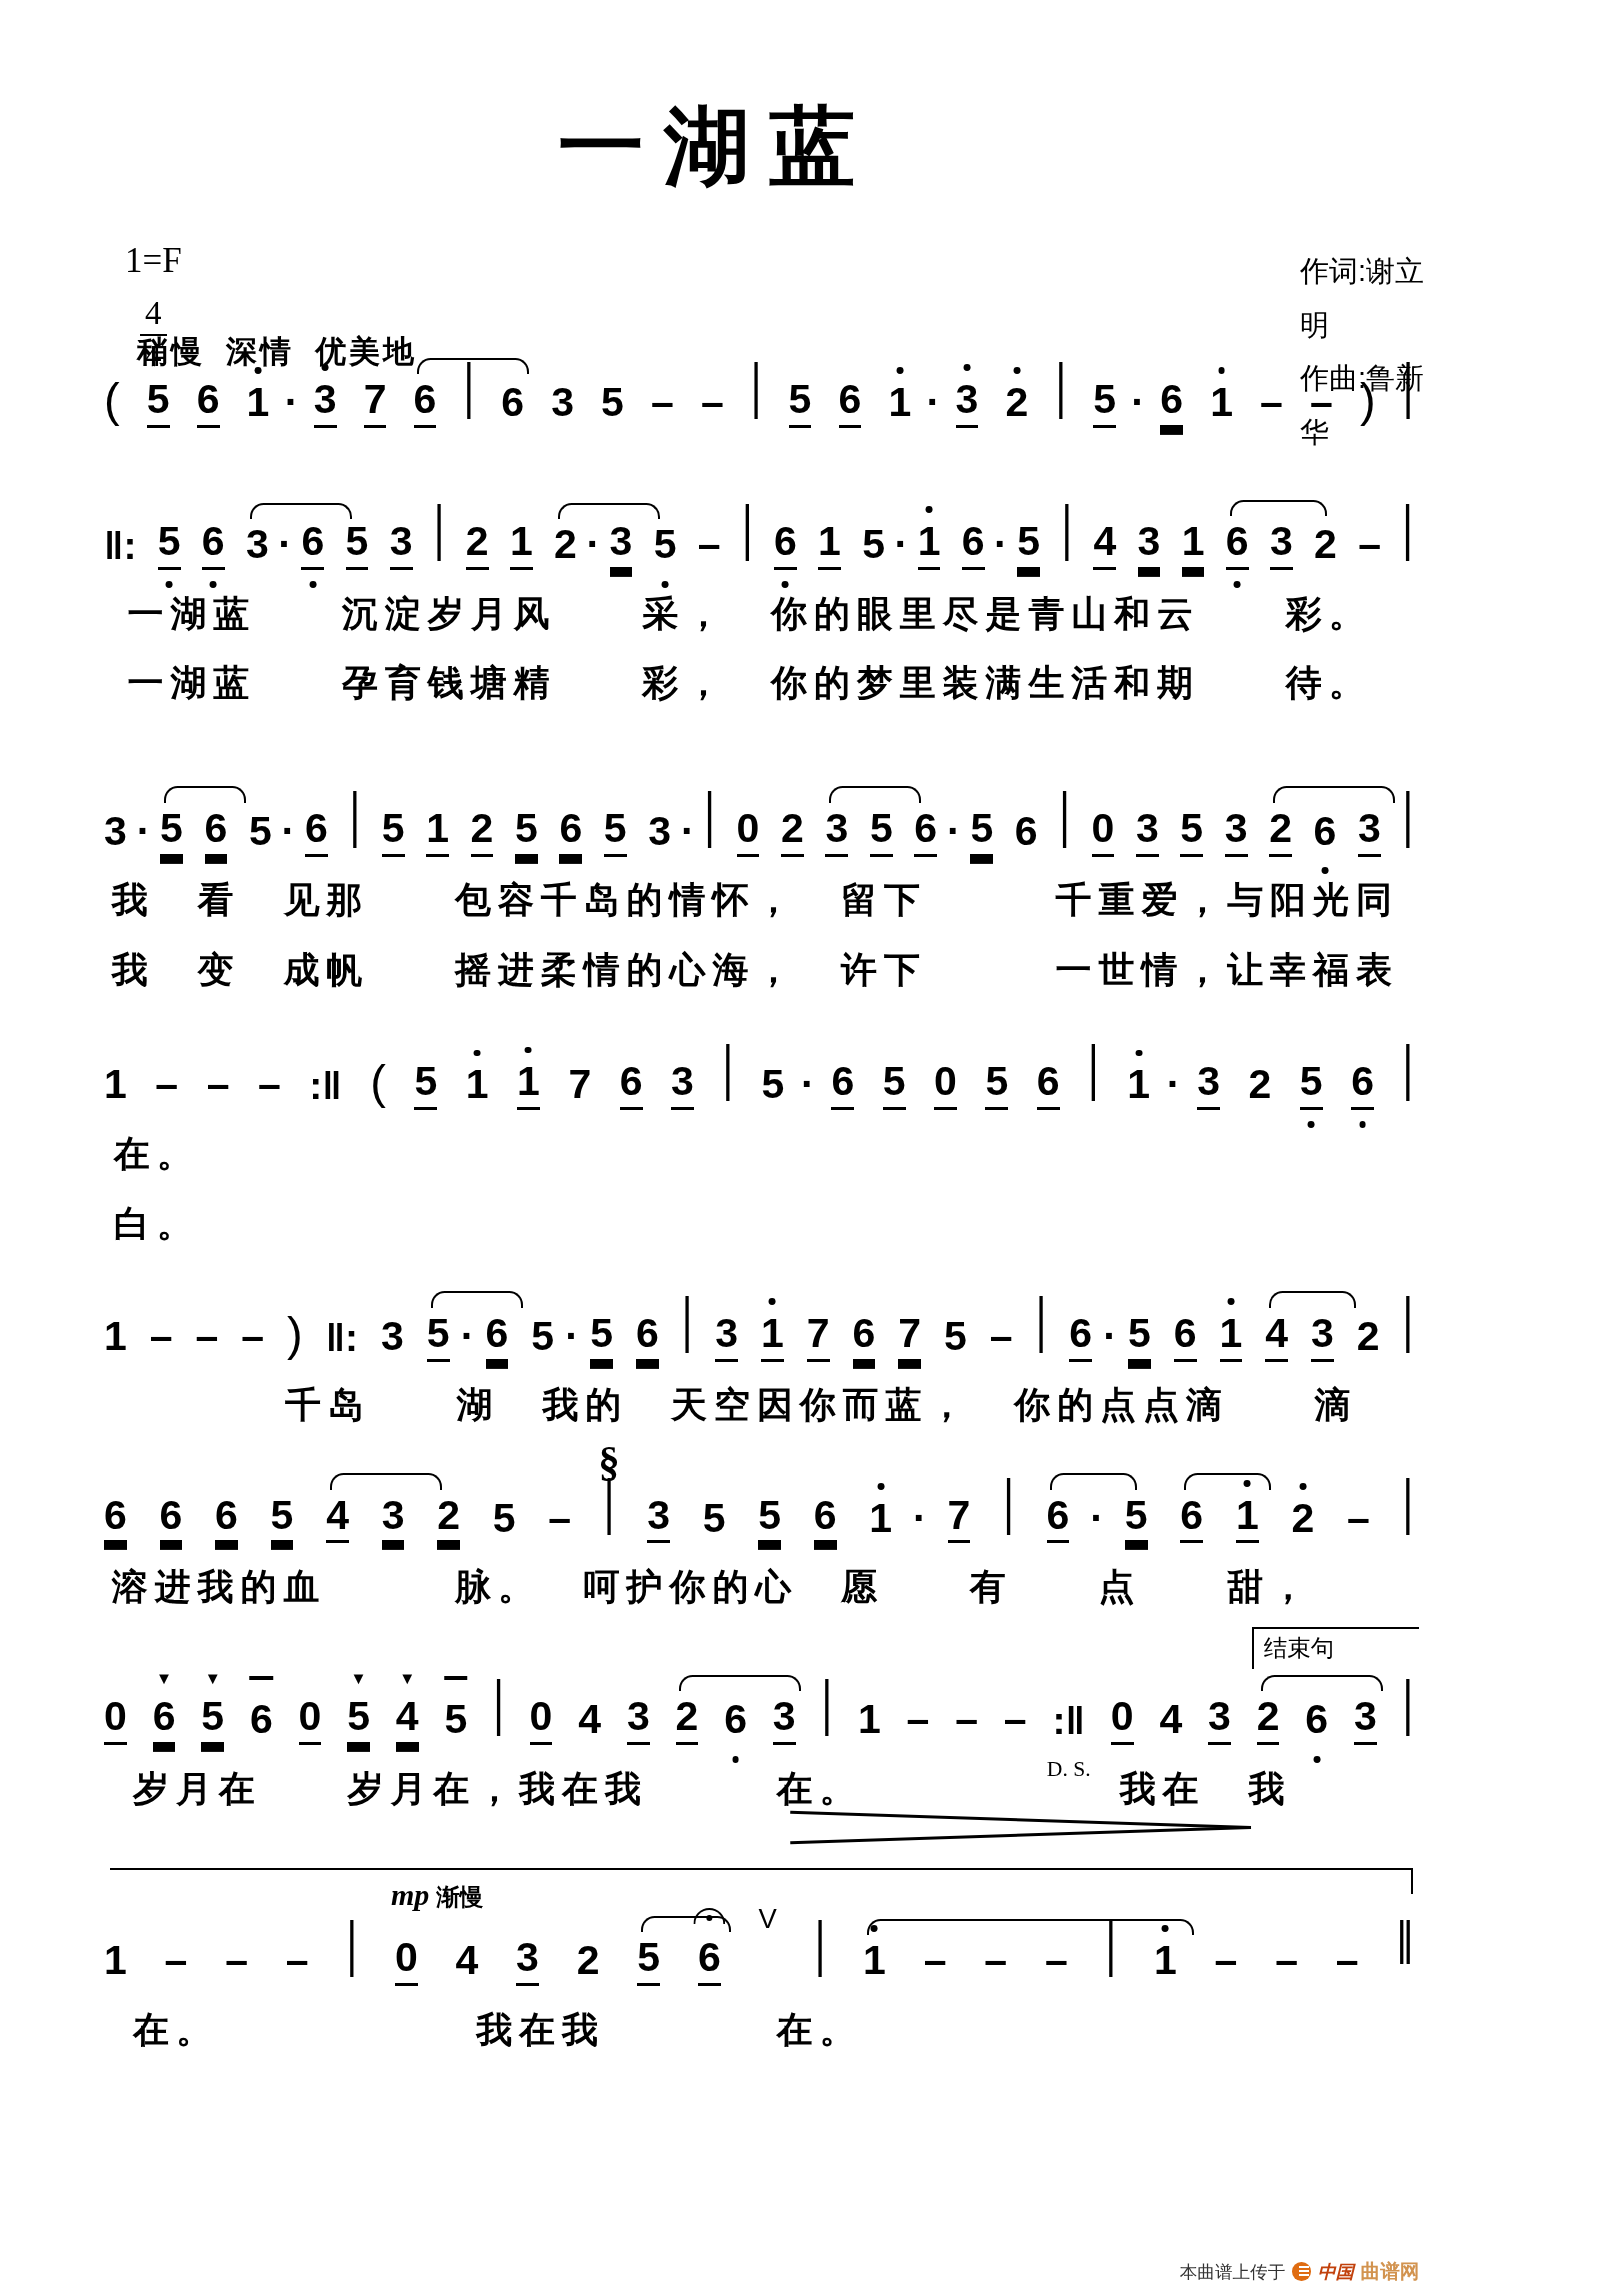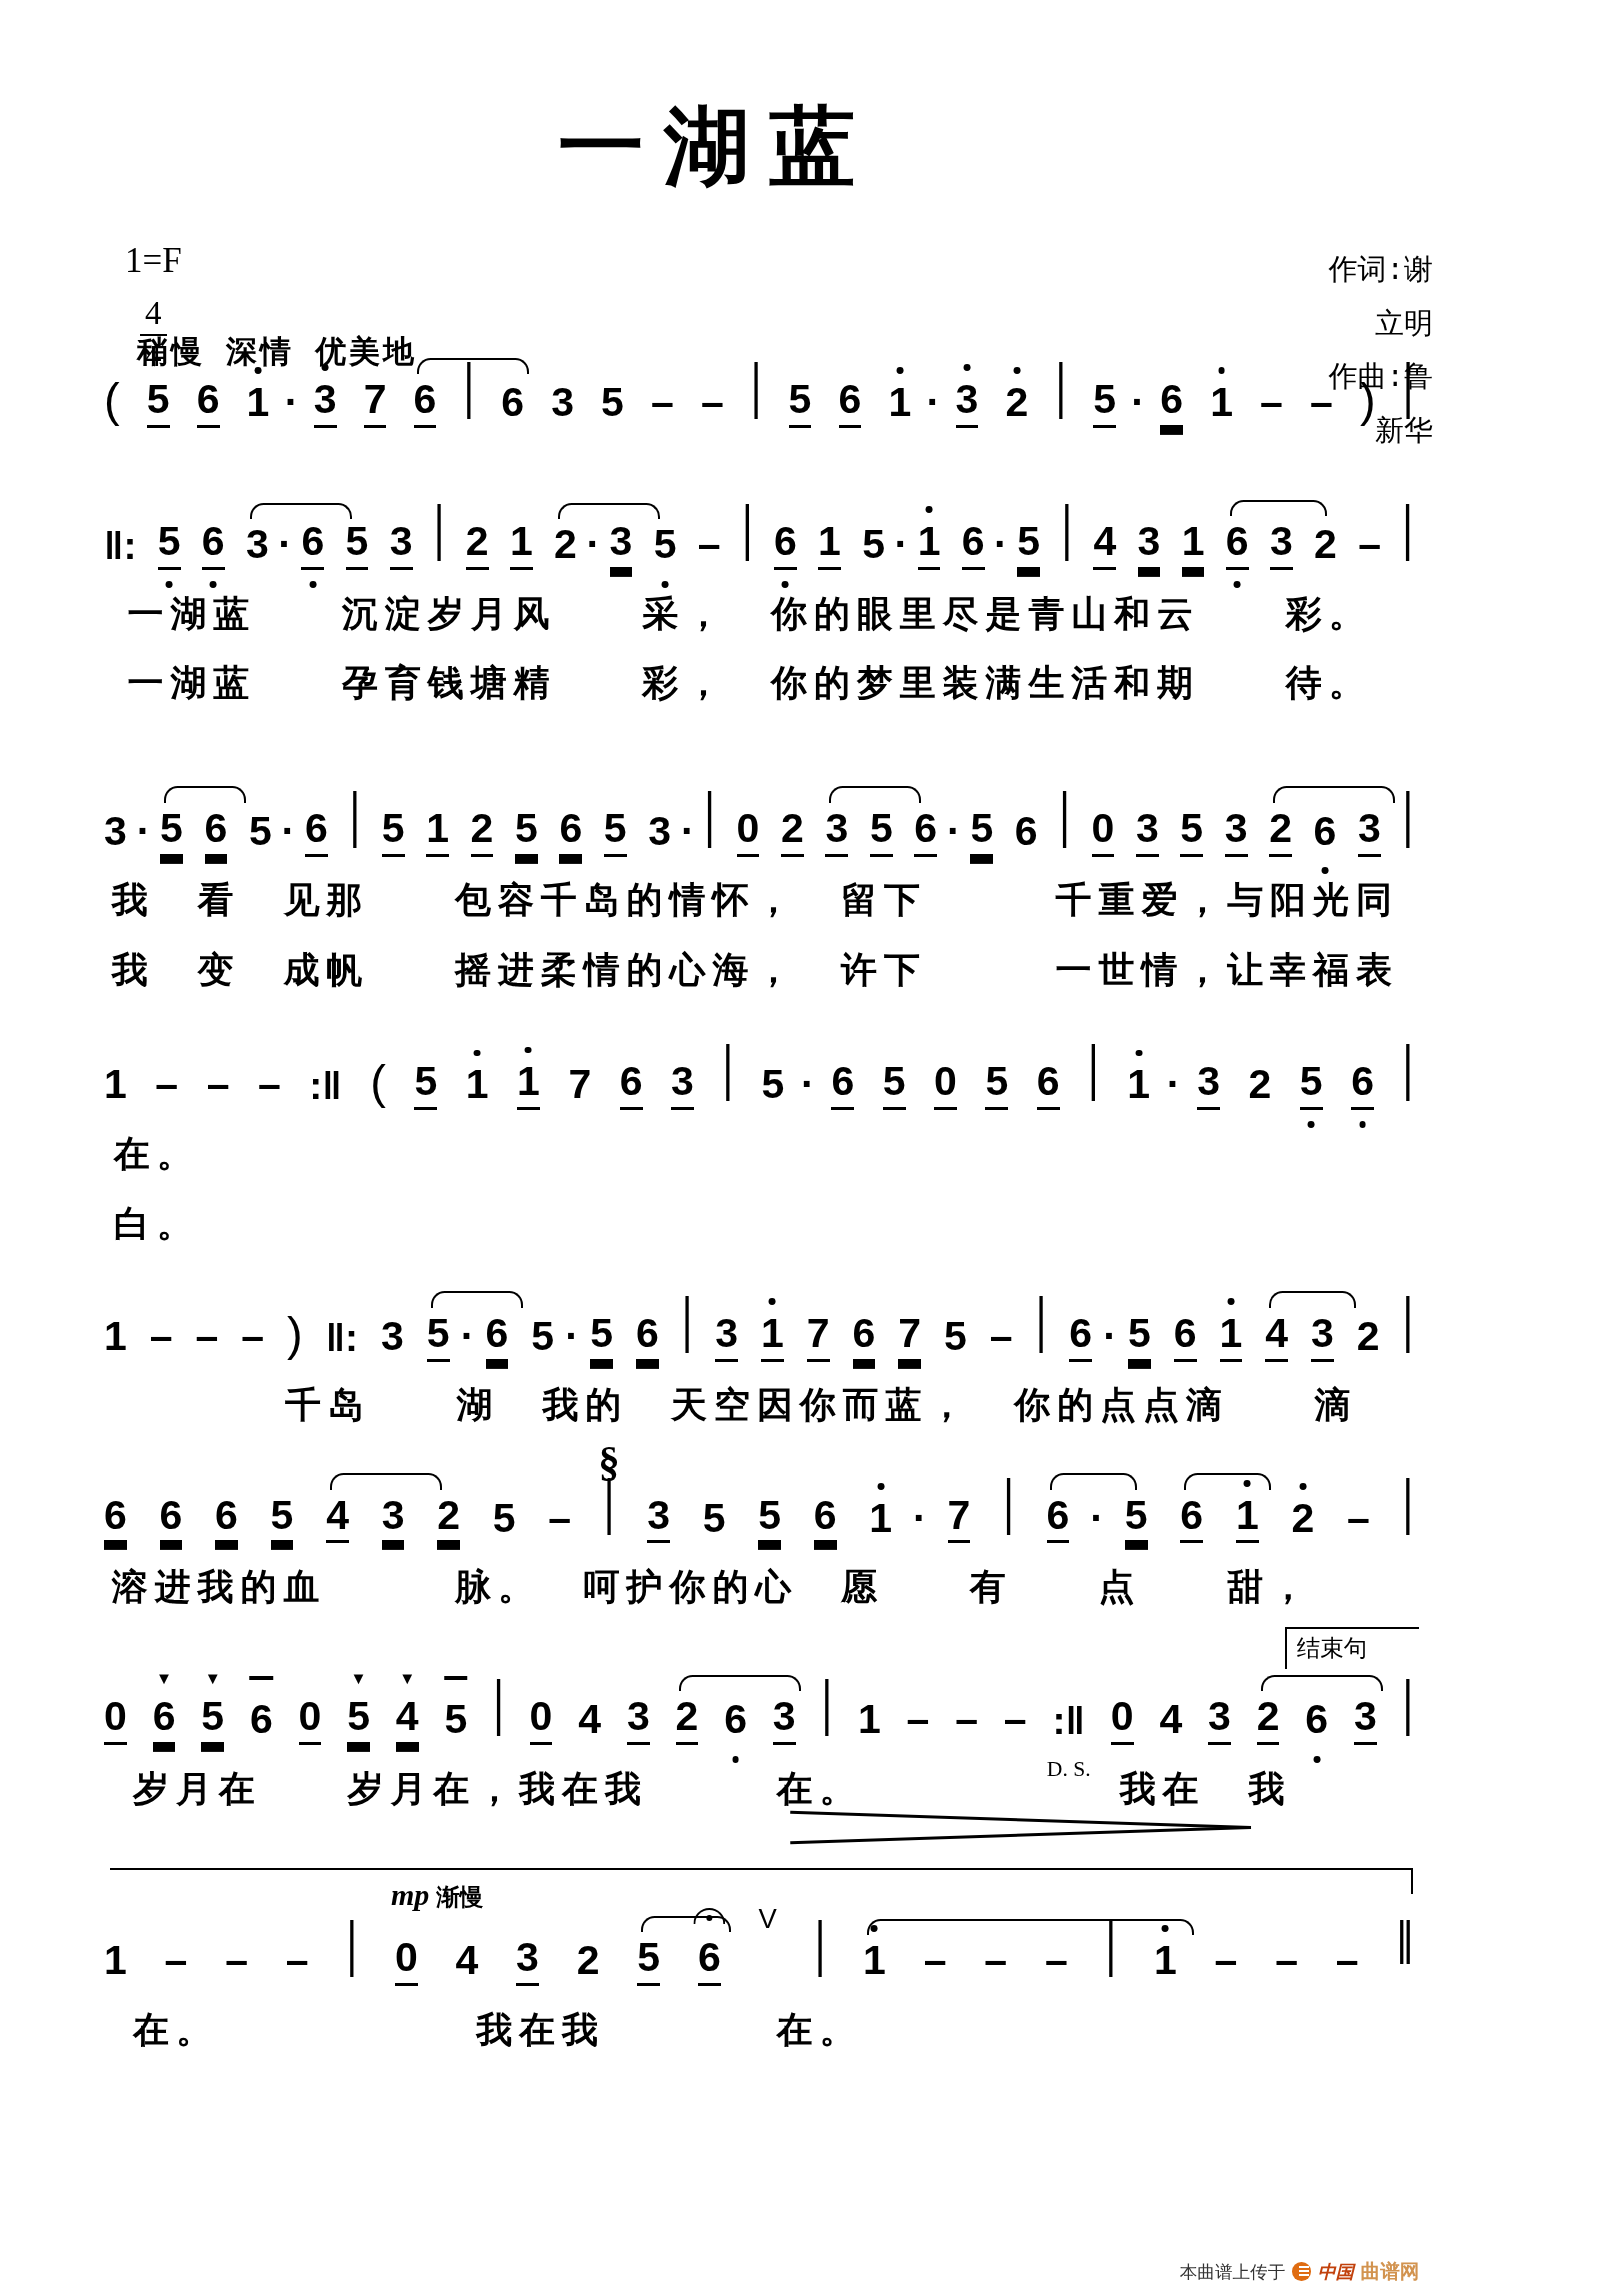--- a/index.html
+++ b/index.html
@@ -8,22 +8,22 @@
 
   .title { margin:0; padding-top:104px; text-align:center; line-height:1;
            font-family:"Liberation Serif",serif; font-size:86px; font-weight:700; letter-spacing:19.6px; }
 
   .keysig { position:absolute; left:125px; top:241px; display:flex; align-items:center; gap:15.7px;
             font-family:"Liberation Serif",serif; font-size:35px;flex-direction:column; }
   .meter { display:inline-flex; flex-direction:column; align-items:center; line-height:1; font-size:33px; }
   .meter-bar { width:27.4px; height:2px; background:#000; margin:3.9px 0; }
   .tempo { position:absolute; left:137px; top:331px; font-family:"Liberation Serif",serif;
            font-size:31px; font-weight:600; letter-spacing:2.9px; white-space:pre; }
-  .credits { position:absolute; left:1300px; top:245px; font-family:Liberation Mono, monospace;
-             font-size:29px; line-height:1.85;text-align:right; }
+  .credits { position:absolute; left:1300px; top:245px; font-family:Liberation Sans, sans-serif;
+             font-size:29px; line-height:1.85; }
 
   .score { padding:165px 19.6px 0 104px; }
   .system { position:relative; }
   .system:nth-of-type(2) { margin-top:69px; }
   .system:nth-of-type(3) { margin-top:74px; }
   .system:nth-of-type(4) { margin-top:41px; }
   .system:nth-of-type(5) { margin-top:39px; }
   .system:nth-of-type(6) { margin-top:39px; }
   .system:nth-of-type(7) { margin-top:59px; }
   .system:nth-of-type(8) { margin-top:98px; }
@@ -57,21 +57,21 @@
          font-family:"Liberation Serif",serif; font-size:43px; font-weight:700; }
   .ds { position:absolute; bottom:-35px; left:50%; transform:translateX(-50%);
         font-family:"Liberation Serif",serif; font-size:21.6px; font-weight:400; white-space:nowrap; }
   .mlabel { position:absolute; top:-57px; left:-3.9px; display:flex; gap:7px; align-items:baseline; white-space:nowrap; }
   .mlabel .mp { font-family:"Liberation Serif",serif; font-style:italic; font-weight:700; font-size:30px; }
   .mlabel .slow { font-family:"Liberation Serif",serif; font-size:23.5px; font-weight:600; }
 
   .lyrics { margin-top:17.6px; font-family:"Liberation Serif",serif; font-size:36px; font-weight:600;
             line-height:1.45; letter-spacing:6.9px; white-space:pre; }
 
-  .volta { position:absolute; top:-45px; left:1181px; right:-5.9px; height:37px;
+  .volta { position:absolute; top:-45px; left:1148px; right:-5.9px; height:37px;
            border-top:2.9px solid #000; border-left:2.9px solid #000;
            font-family:"Liberation Serif",serif; font-size:23.5px; font-weight:400; padding:2.9px 0 0 9.8px; }
   .endline { position:absolute; top:-45px; left:5.9px; right:0; height:23.5px;
              border-top:2.9px solid #000; border-right:2.9px solid #000; }
   .hairpin { position:absolute; top:-104px; left:686px; width:461px; height:33px; }
   .hairpin::before,.hairpin::after { content:""; position:absolute; left:0; right:0; top:50%; height:2.5px;
              background:#000; transform-origin:right center; }
   .hairpin::before { transform:rotate(1.9deg); }
   .hairpin::after  { transform:rotate(-1.9deg); }
 

